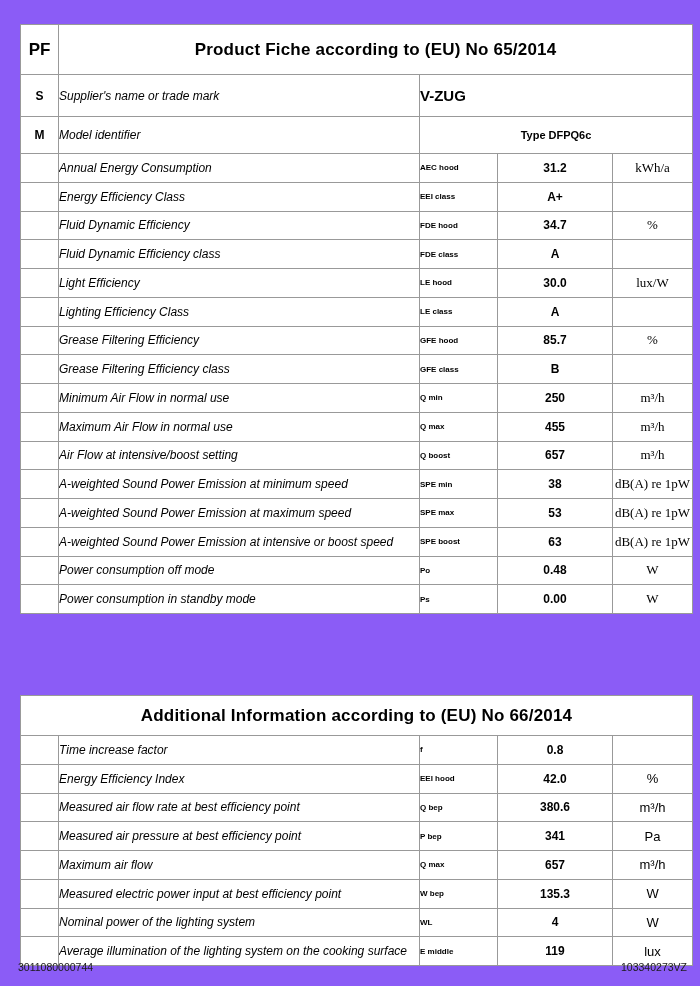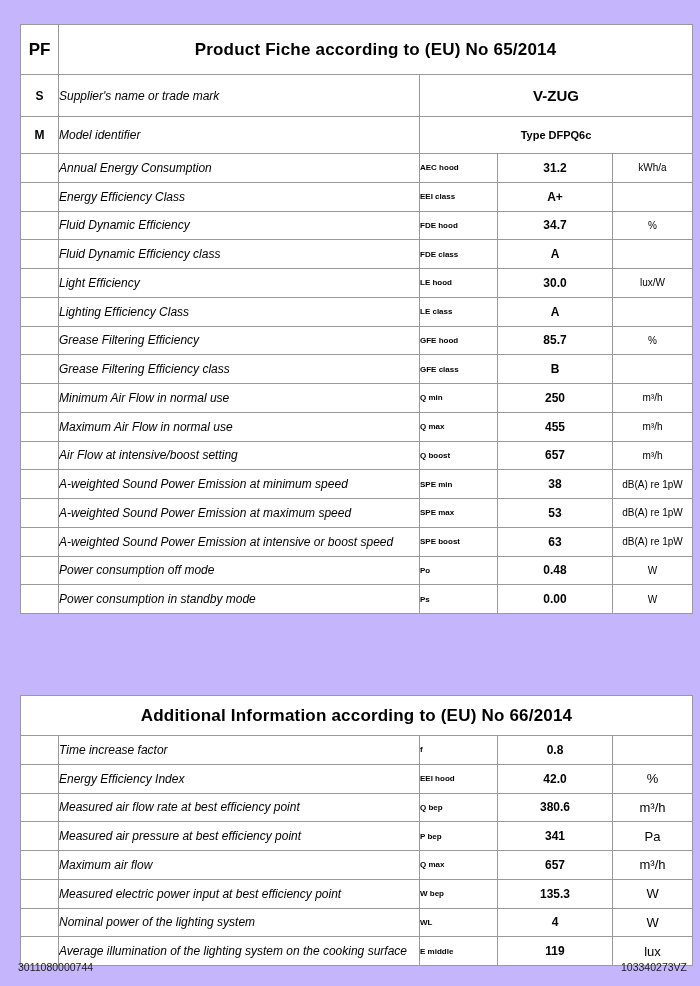--- a/index.html
+++ b/index.html
@@ -6,21 +6,21 @@
     margin: 0;
     padding: 0;
     background: #ffffff;
     font-family: "Liberation Sans", "DejaVu Sans", sans-serif;
     color: #000000;
   }
   .page {
     position: relative;
     width: 700px;
     height: 986px;
-    background: #c4b5fd;
+    background: #8b5cf6;
     overflow: hidden;
   }
   table.fiche {
     position: absolute;
     left: 20px;
     border-collapse: collapse;
     table-layout: fixed;
     width: 672px;
     background: #ffffff;
   }
@@ -63,24 +63,24 @@
   .c-symbol {
     font-weight: bold;
     font-size: 8px;
   }
   .c-value {
     text-align: center;
     font-weight: bold;
     font-size: 12px;
   }
   .c-unit { text-align: center; }
-  #fiche-table .c-unit { font-size: 10px; }
+  #fiche-table .c-unit { font-size: 13px; font-family: Liberation Serif, serif; }
   #additional-table .c-unit { font-size: 13px; }
   .supplier-value {
-    text-align: center;
+    text-align: left;
     font-weight: bold;
     font-size: 15px;
   }
   .model-value {
     text-align: center;
     font-weight: bold;
     font-size: 11px;
   }
   .footer-code {
     position: absolute;

